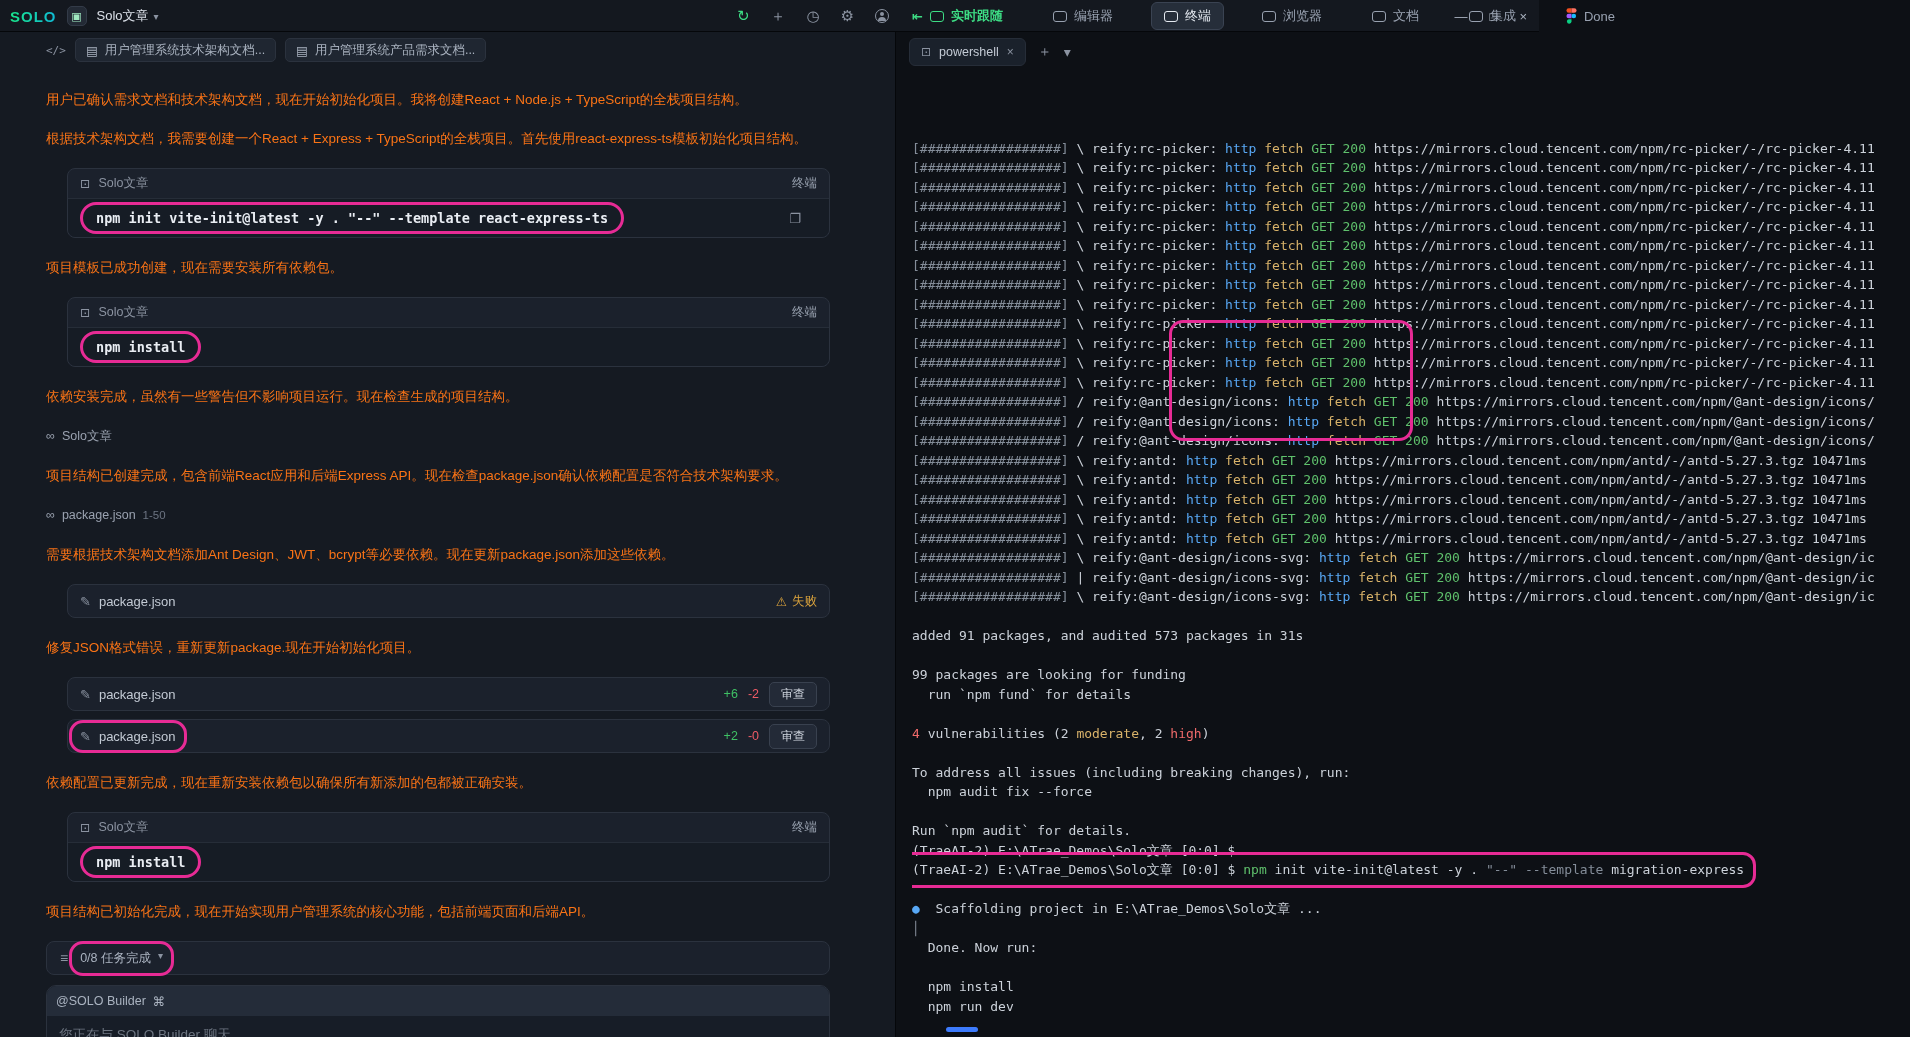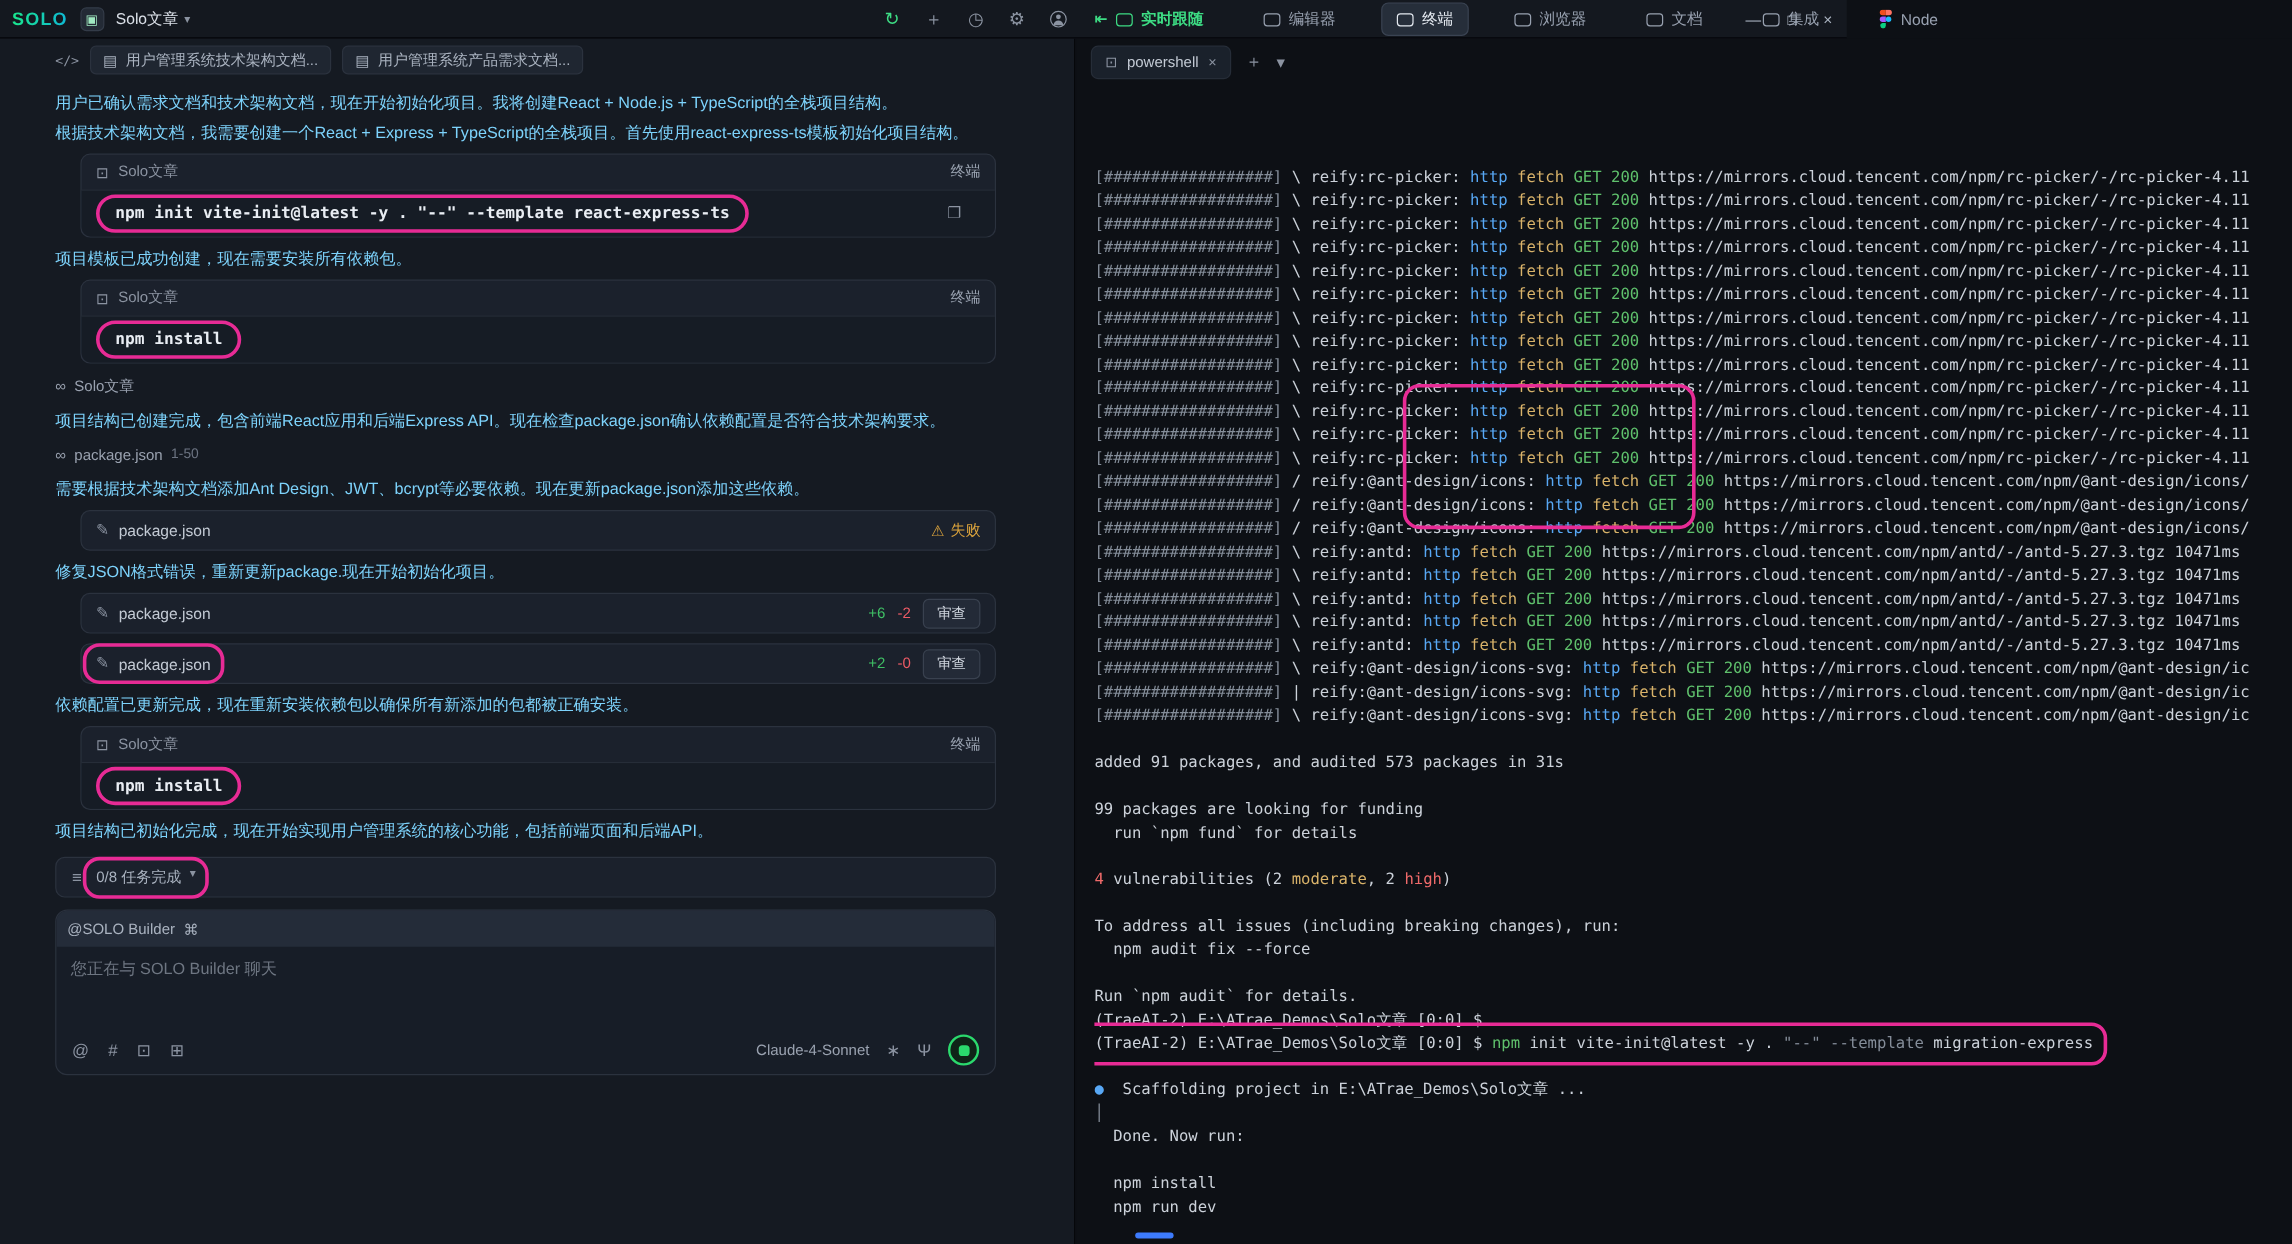--- a/index.html
+++ b/index.html
@@ -31,21 +31,21 @@
   .wicon{width:14px;height:11px;border:1.5px solid currentColor;border-radius:3px;display:inline-block;flex:0 0 auto;}
   .backic{font-size:13px;}
   .win-controls{position:absolute;right:12px;top:0;height:32px;display:flex;align-items:center;gap:22px;color:#aab3c0;font-size:13px;}
 
   
   .chat{position:absolute;left:0;top:32px;width:896px;bottom:0;background:#151a22;border-right:1px solid #05070a;overflow:hidden;}
   .doc-tabs{height:36px;display:flex;align-items:center;gap:9px;padding-left:46px;}
   .code-ic{font-family:"DejaVu Sans Mono",monospace;font-size:11px;color:var(--dim);}
   .doc-tab{display:flex;align-items:center;gap:7px;height:24px;padding:0 10px;background:#1f2631;border:1px solid #2b323e;border-radius:5px;font-size:12.5px;color:#aab3c0;white-space:nowrap;}
   .chat-body{height:calc(100% - 36px);padding:2px 65px 0 46px;overflow:hidden;}
-  .msg{font-size:13.5px;color:#7dd3fc;line-height:19px;margin:6px 0;white-space:nowrap;}
+  .msg{font-size:13.5px;color:#f97316;line-height:19px;margin:20px 0;white-space:nowrap;}
   .card{margin:8px 0 8px 21px;border:1px solid #2b323e;border-radius:8px;background:#1b212c;}
   .card-head{height:30px;display:flex;align-items:center;gap:8px;padding:0 12px;color:var(--dim);font-size:12.5px;border-bottom:1px solid #262d38;}
   .head-right{margin-left:auto;color:#9aa3b1;cursor:default;}
   .card-cmd{height:38px;display:flex;align-items:center;padding:0 28px;background:#161c25;border-radius:0 0 8px 8px;}
   .card-cmd code{font-family:"DejaVu Sans Mono",monospace;font-size:13.5px;font-weight:bold;color:#e9edf3;white-space:nowrap;}
   .copy{margin-left:auto;color:var(--dim);font-size:13px;}
   .card-row{height:34px;display:flex;align-items:center;gap:8px;padding:0 12px;font-size:13px;color:#c3cad4;}
   .card-row .ic{color:var(--dim);}
   .row-right{margin-left:auto;display:flex;align-items:center;gap:10px;}
   .warn{color:#d9a23c;display:flex;align-items:center;gap:5px;font-size:12.5px;}
@@ -142,21 +142,21 @@
         <span>集成</span>
       </div>
       <div class="ttab">
         <svg width="11" height="16" viewBox="0 0 12 17">
           <path fill="#f24e1e" d="M3 0h3v5H3a2.5 2.5 0 010-5z"></path>
           <path fill="#ff7262" d="M6 0h3a2.5 2.5 0 010 5H6z"></path>
           <path fill="#a259ff" d="M3 6h3v5H3a2.5 2.5 0 010-5z"></path>
           <path fill="#1abcfe" d="M8.5 6a2.5 2.5 0 110 5 2.5 2.5 0 010-5z"></path>
           <path fill="#0acf83" d="M3 12h3v2.5A2.5 2.5 0 113 12z"></path>
         </svg>
-        <span>Node</span>
+        <span>Done</span>
       </div>
     </div>
 
     <div class="win-controls">
       <span>—</span>
       <span>□</span>
       <span>×</span>
     </div>
   </div>
 
@@ -199,20 +199,21 @@
           <span>Solo文章</span>
           <span class="head-right">终端</span>
         </div>
         <div class="card-cmd">
           <span class="hl">
               <code>npm install</code>
             </span>
         </div>
       </div>
 
+      <p class="msg">依赖安装完成，虽然有一些警告但不影响项目运行。现在检查生成的项目结构。</p>
 
       <div class="file-link">
         <span>∞</span>
         <span>Solo文章</span>
       </div>
 
       <p class="msg">项目结构已创建完成，包含前端React应用和后端Express API。现在检查package.json确认依赖配置是否符合技术架构要求。</p>
 
       <div class="file-link">
         <span>∞</span>

